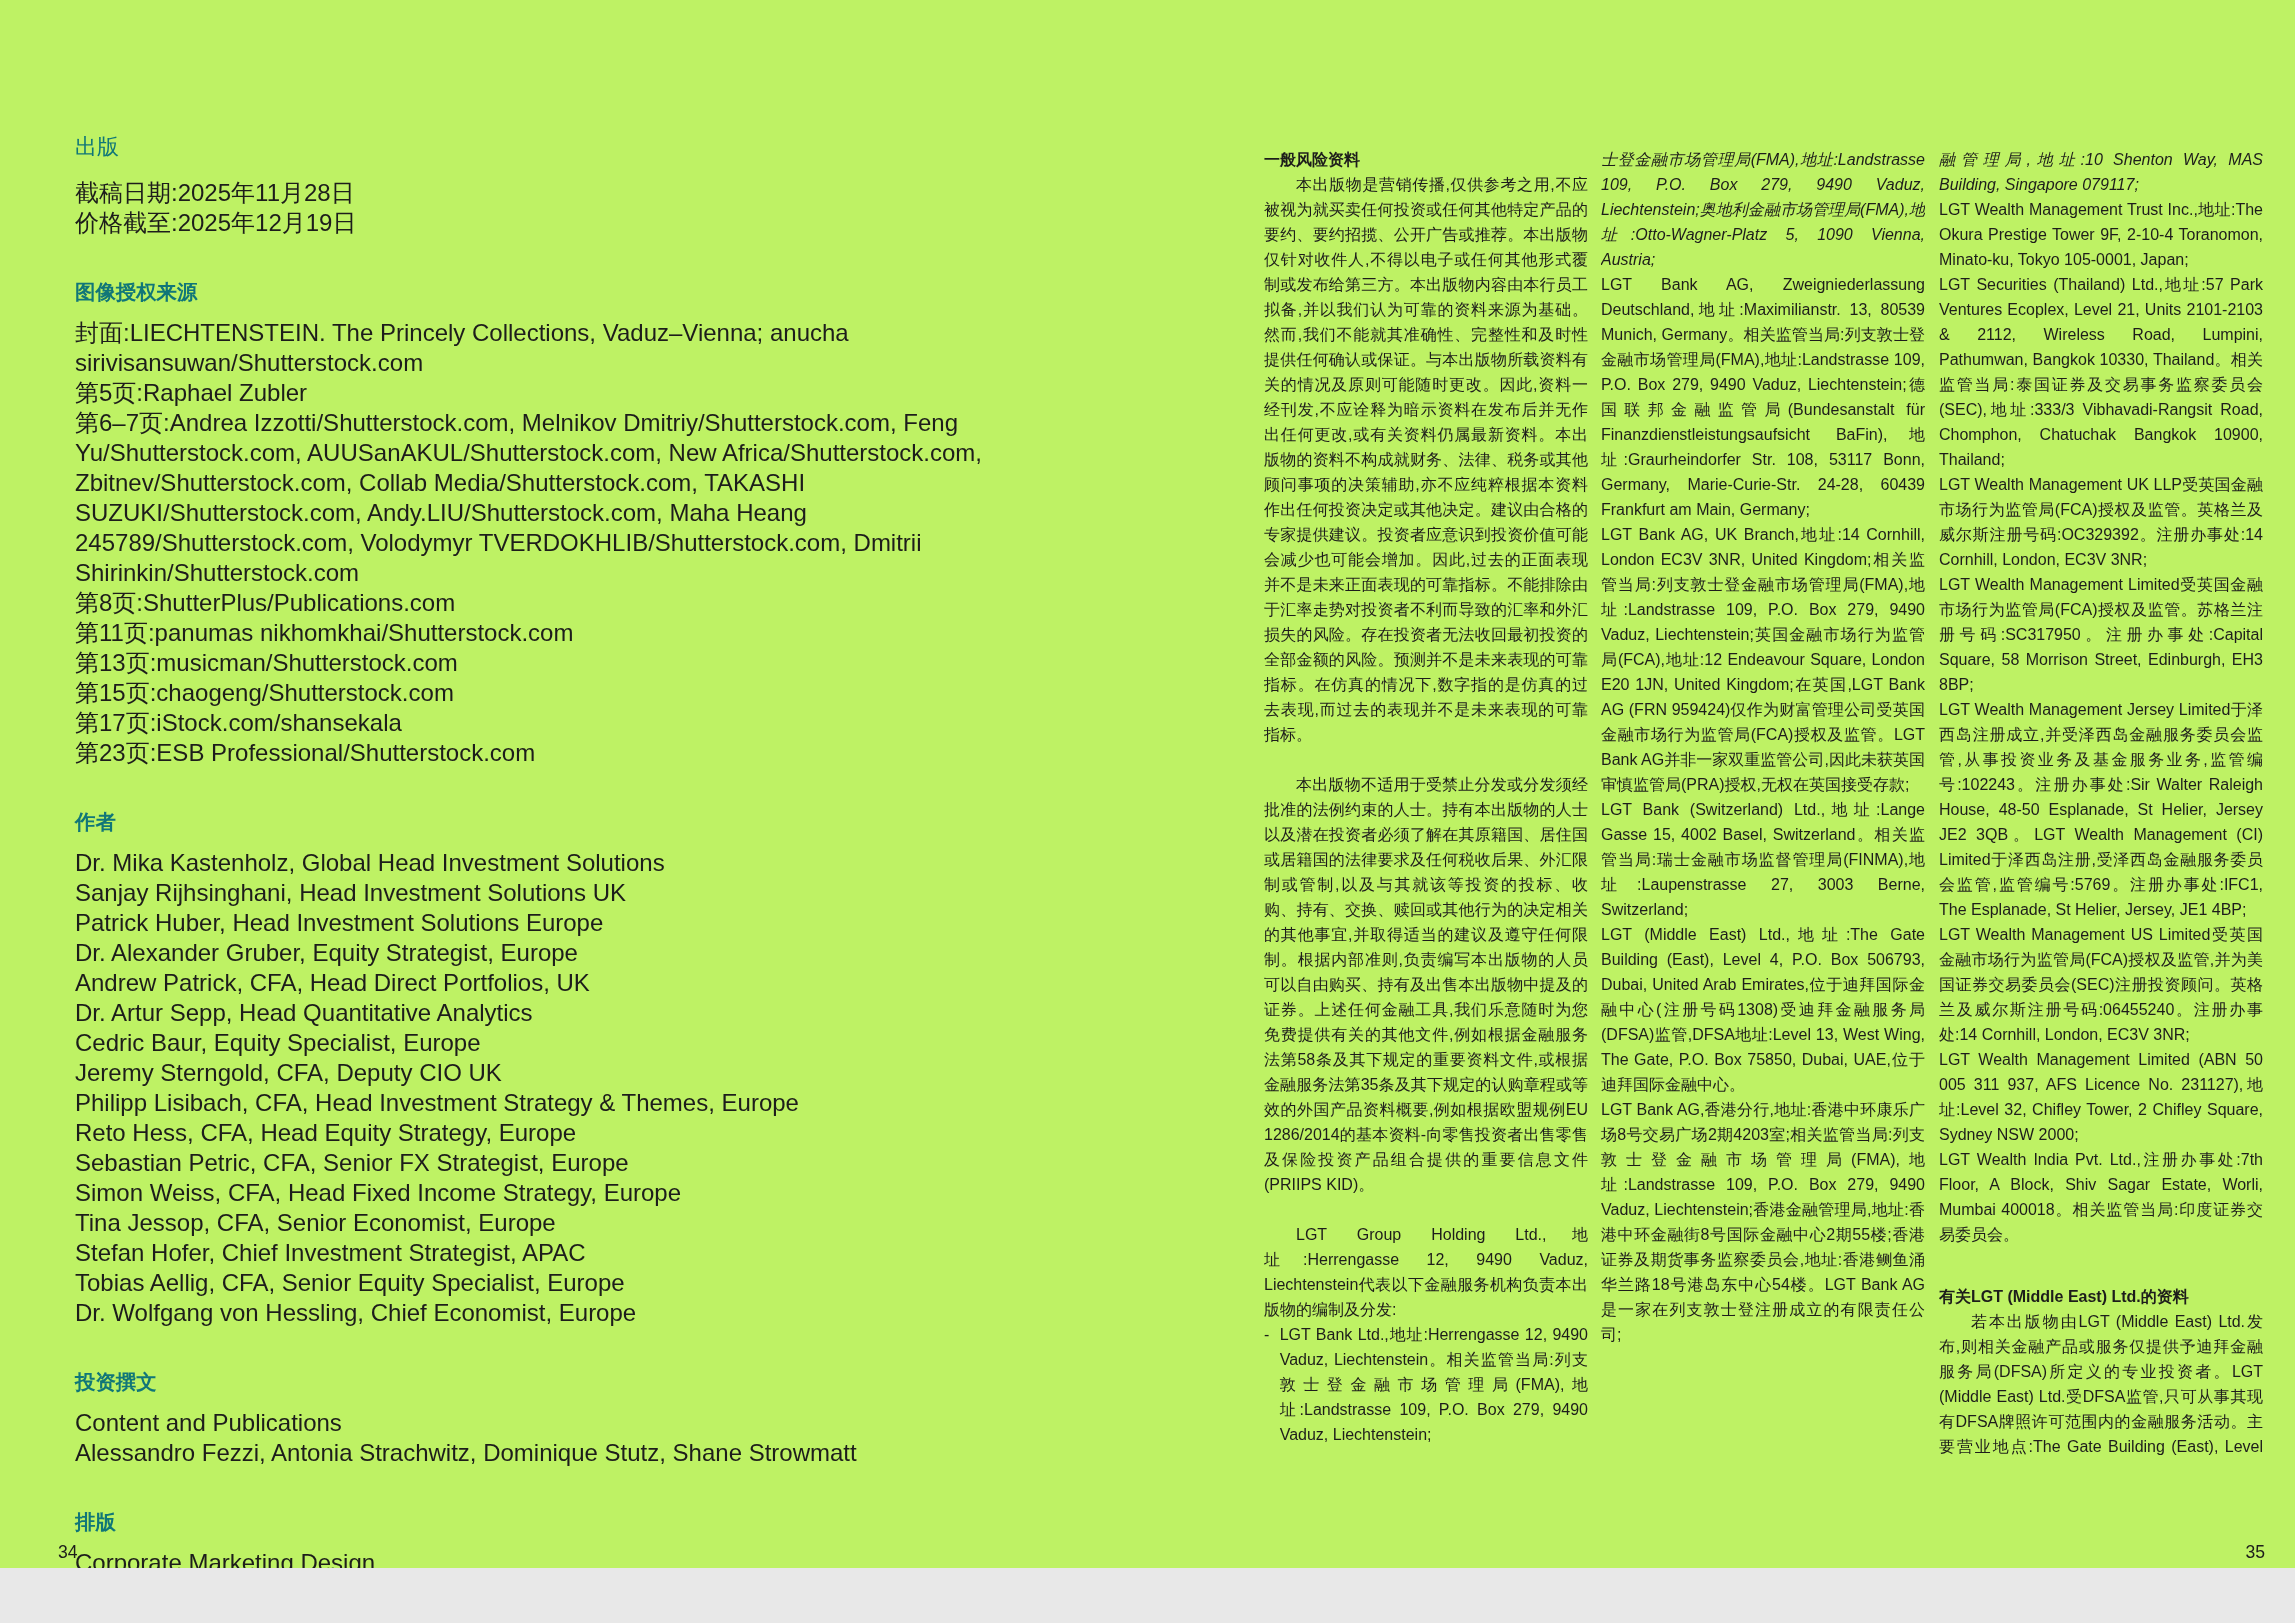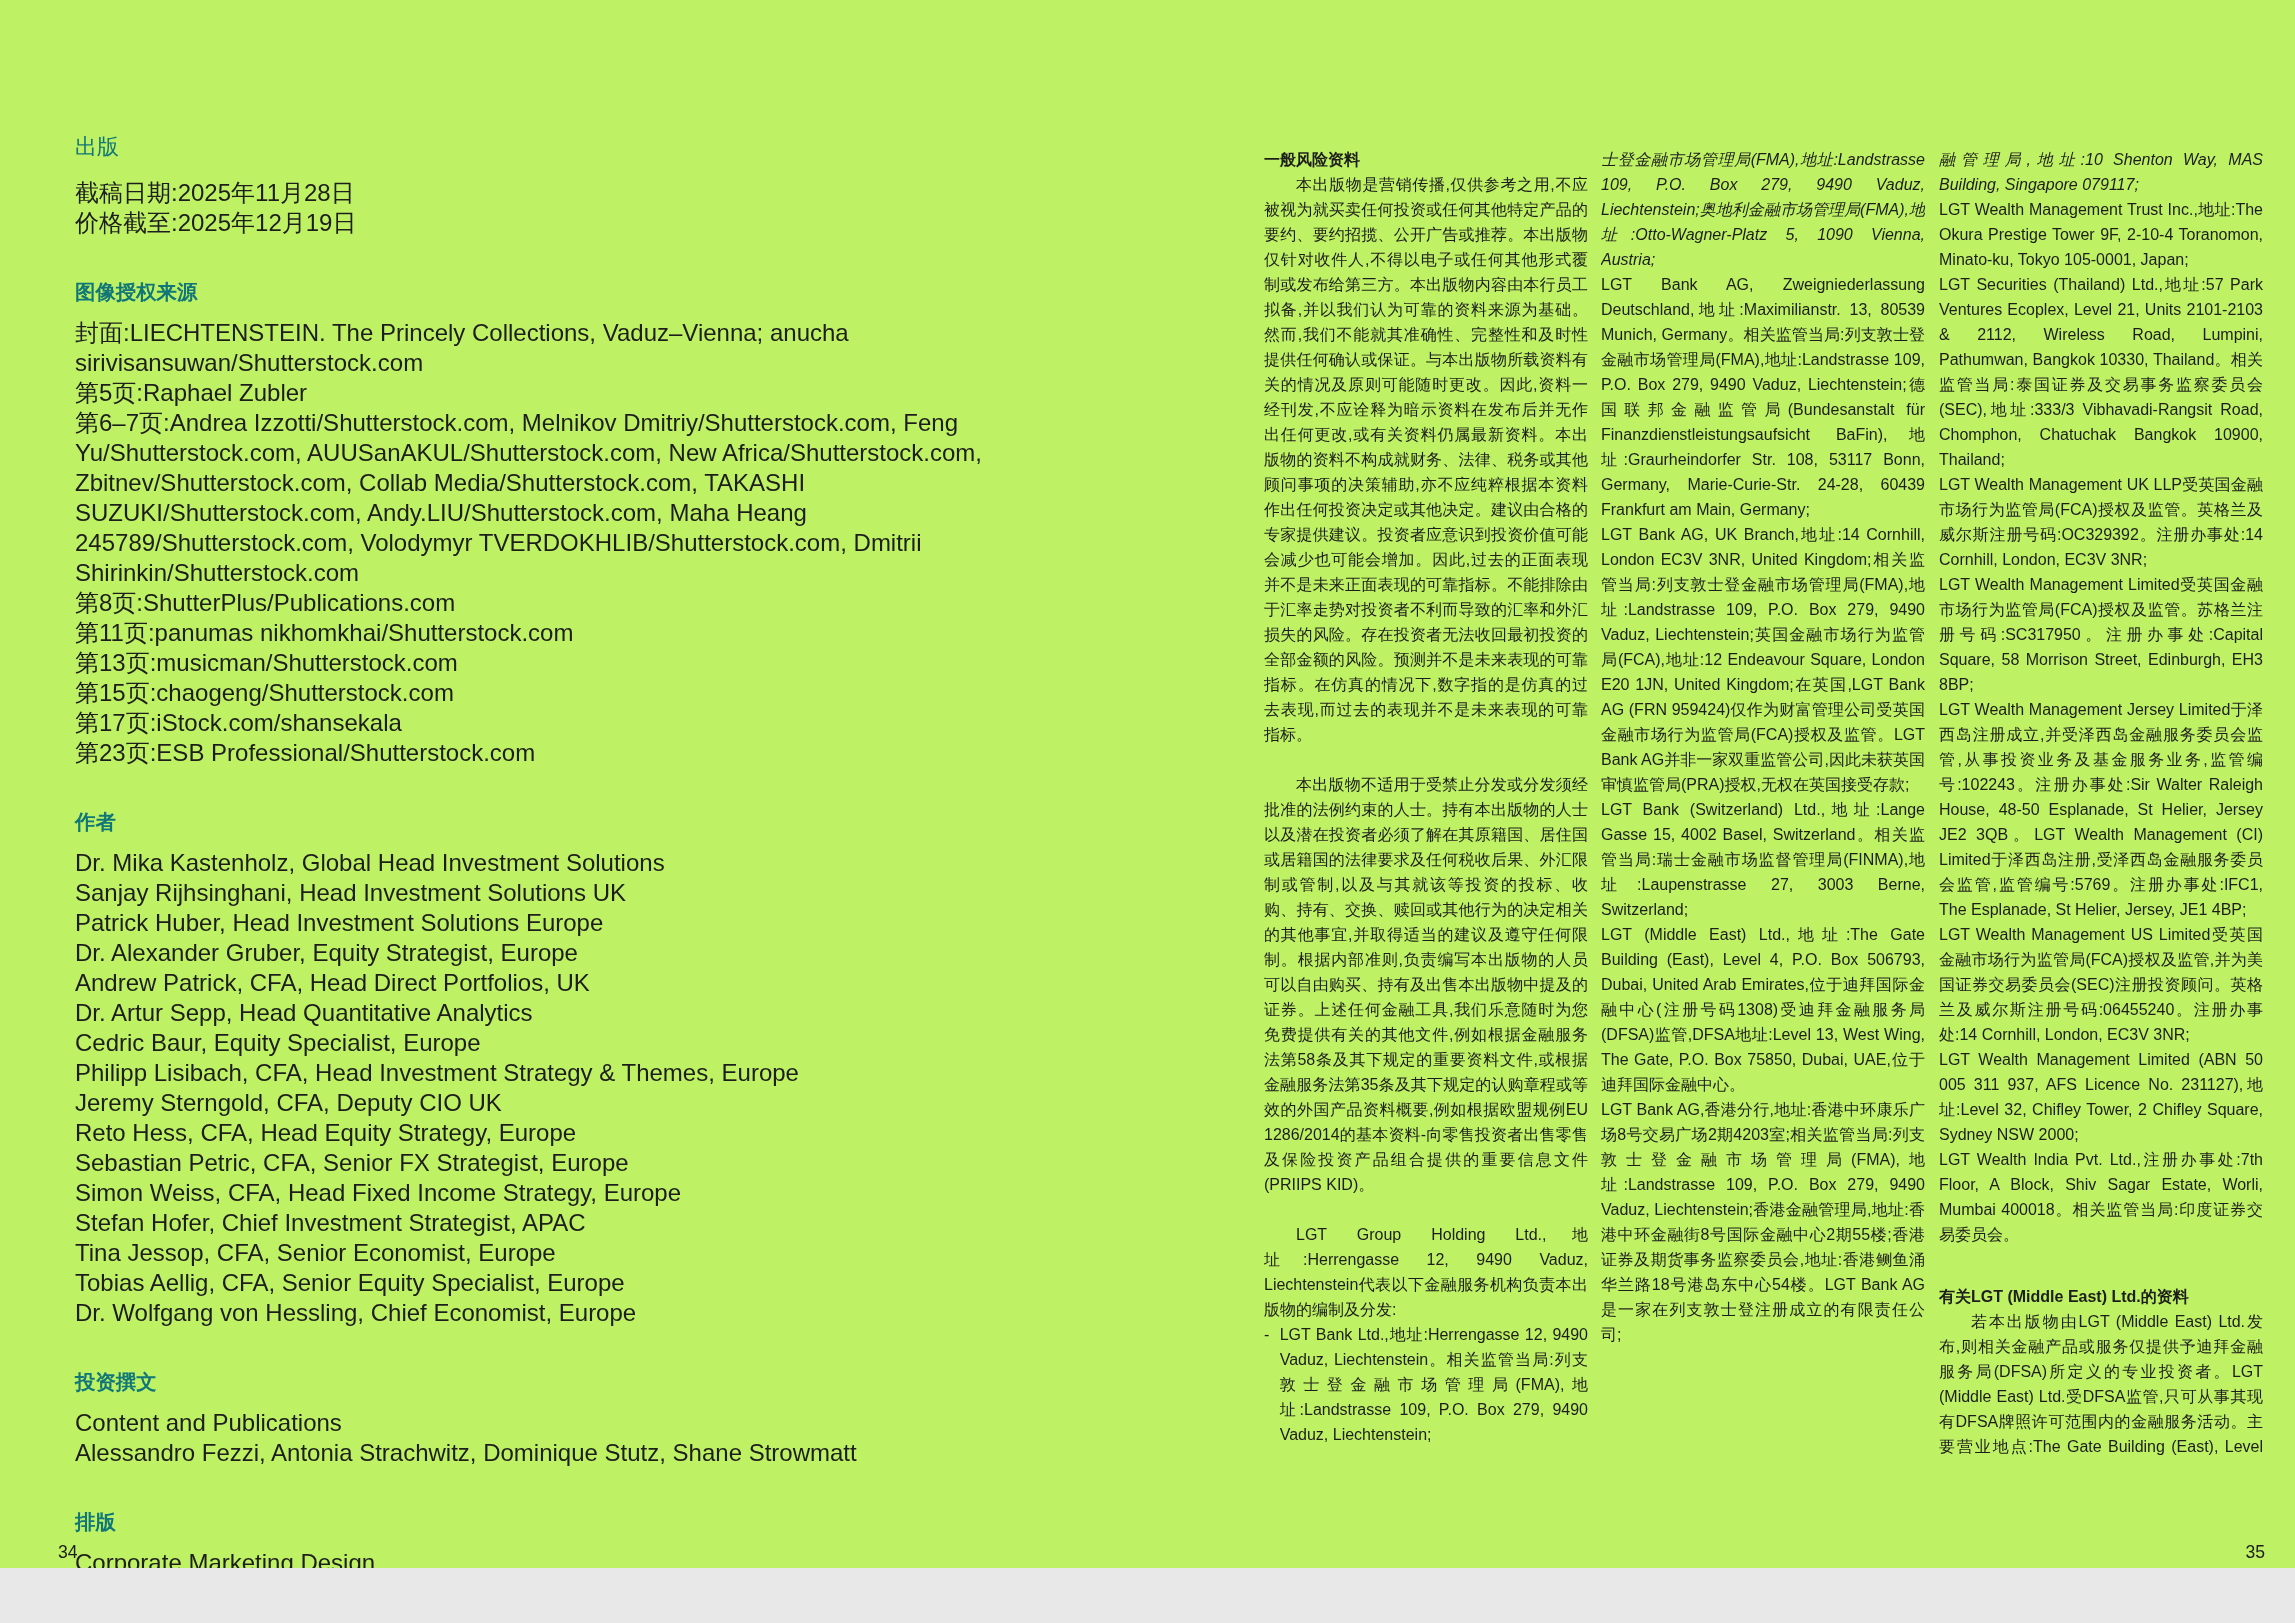--- a/index.html
+++ b/index.html
@@ -57,27 +57,27 @@
 
     <div class="lheading">作者</div>
     <div>
         <div class="pline">Dr. Mika Kastenholz, Global Head Investment Solutions</div>
         <div class="pline">Sanjay Rijhsinghani, Head Investment Solutions UK</div>
         <div class="pline">Patrick Huber, Head Investment Solutions Europe</div>
         <div class="pline">Dr. Alexander Gruber, Equity Strategist, Europe</div>
         <div class="pline">Andrew Patrick, CFA, Head Direct Portfolios, UK</div>
         <div class="pline">Dr. Artur Sepp, Head Quantitative Analytics</div>
         <div class="pline">Cedric Baur, Equity Specialist, Europe</div>
+        <div class="pline">Jeremy Sterngold, CFA, Deputy CIO UK</div>
         <div class="pline">Philipp Lisibach, CFA, Head Investment Strategy &amp; Themes, Europe</div>
-        <div class="pline">Jeremy Sterngold, CFA, Deputy CIO UK</div>
         <div class="pline">Reto Hess, CFA, Head Equity Strategy, Europe</div>
         <div class="pline">Sebastian Petric, CFA, Senior FX Strategist, Europe</div>
         <div class="pline">Simon Weiss, CFA, Head Fixed Income Strategy, Europe</div>
+        <div class="pline">Tina Jessop, CFA, Senior Economist, Europe</div>
         <div class="pline">Stefan Hofer, Chief Investment Strategist, APAC</div>
-        <div class="pline">Tina Jessop, CFA, Senior Economist, Europe</div>
         <div class="pline">Tobias Aellig, CFA, Senior Equity Specialist, Europe</div>
         <div class="pline">Dr. Wolfgang von Hessling, Chief Economist, Europe</div>
       </div>
 
     <div class="lheading">投资撰文</div>
     <div>
         <div class="pline">Content and Publications</div>
         <div class="pline">Alessandro Fezzi, Antonia Strachwitz, Dominique Stutz, Shane Strowmatt</div>
       </div>
 

